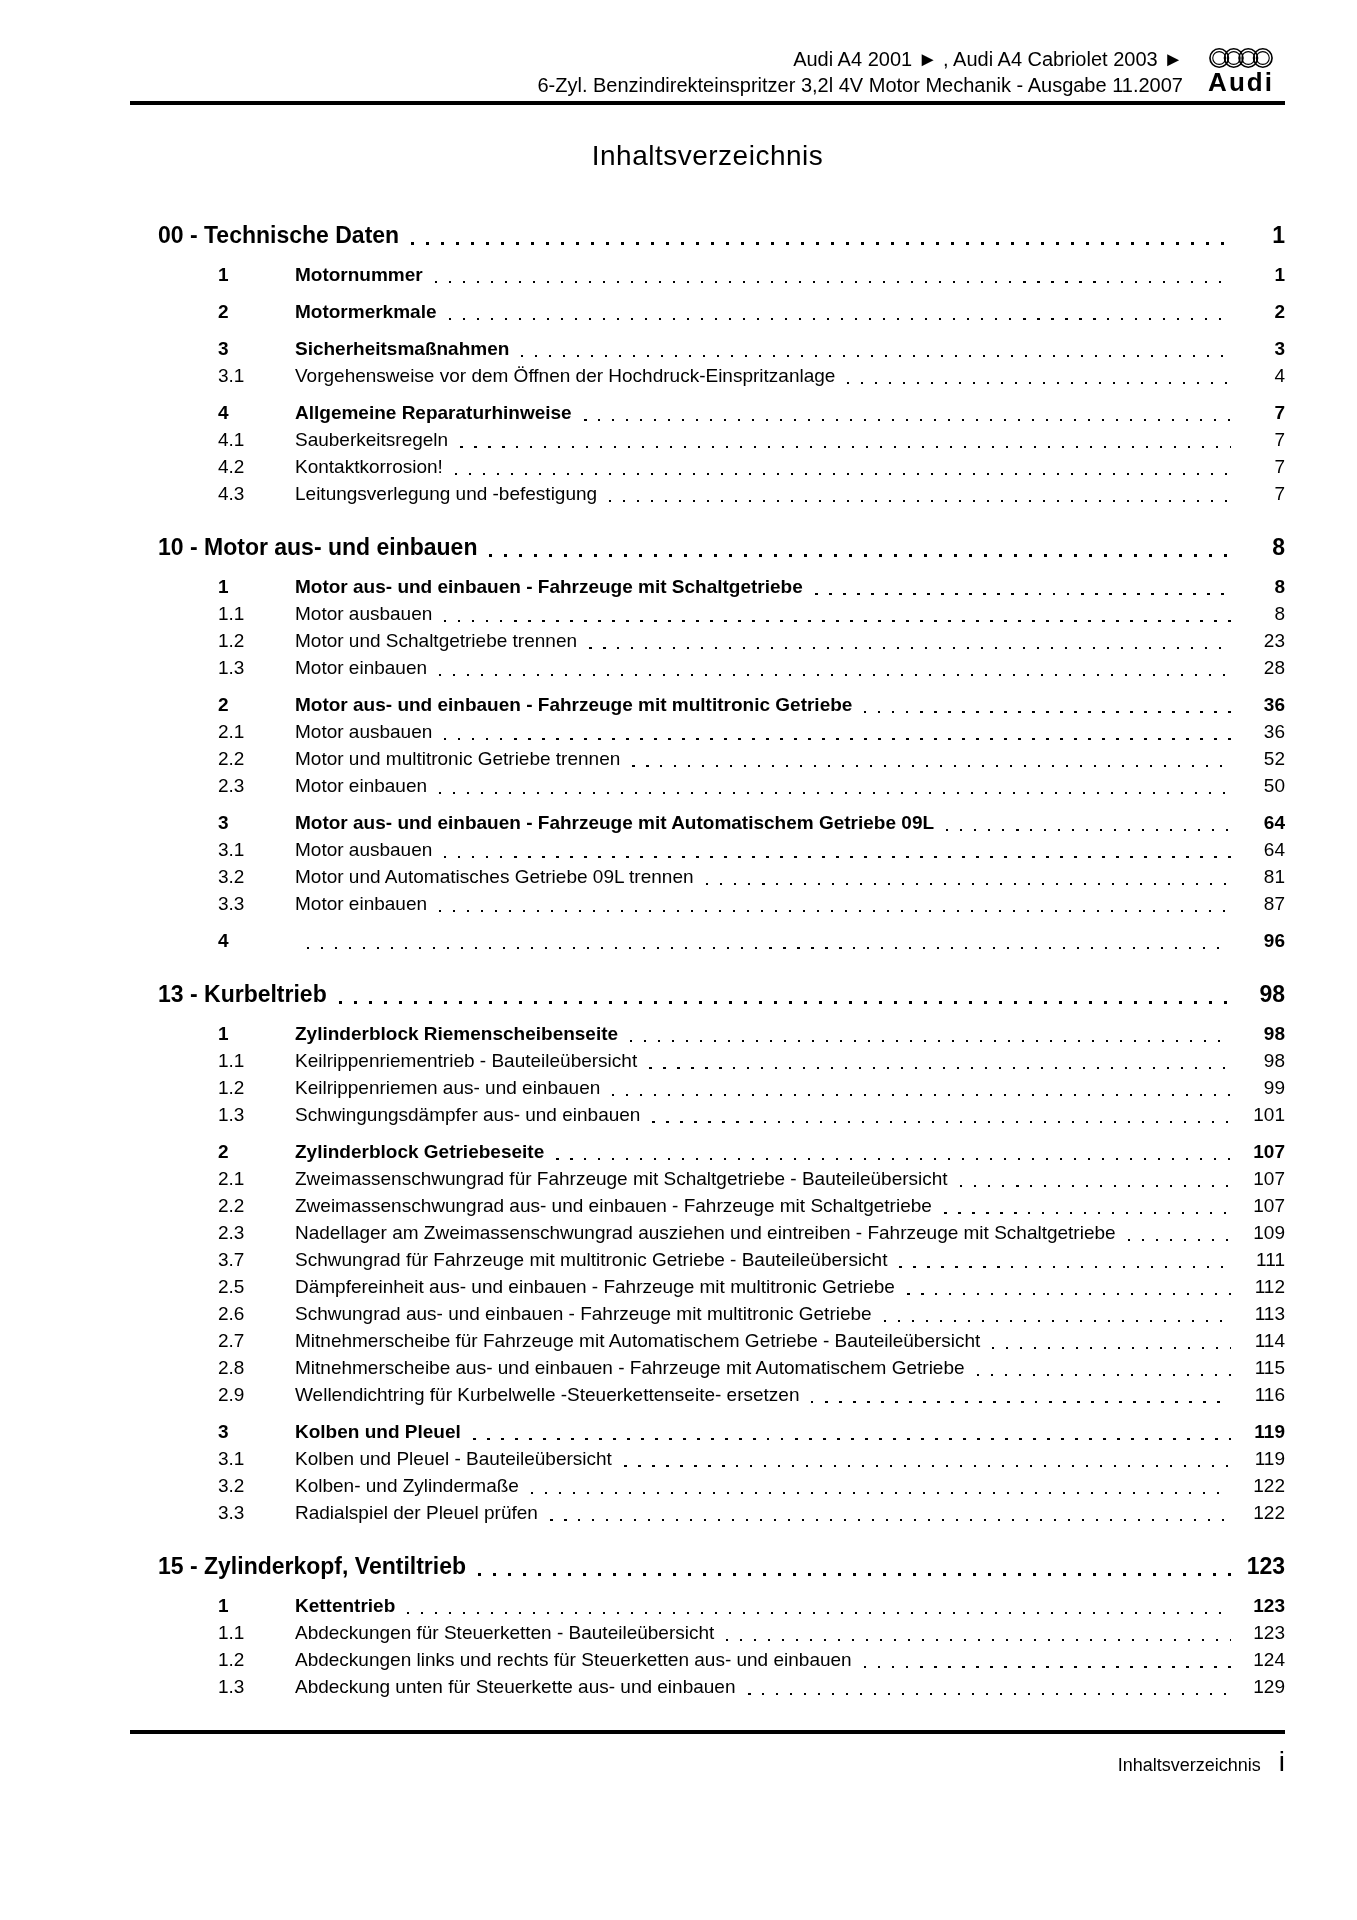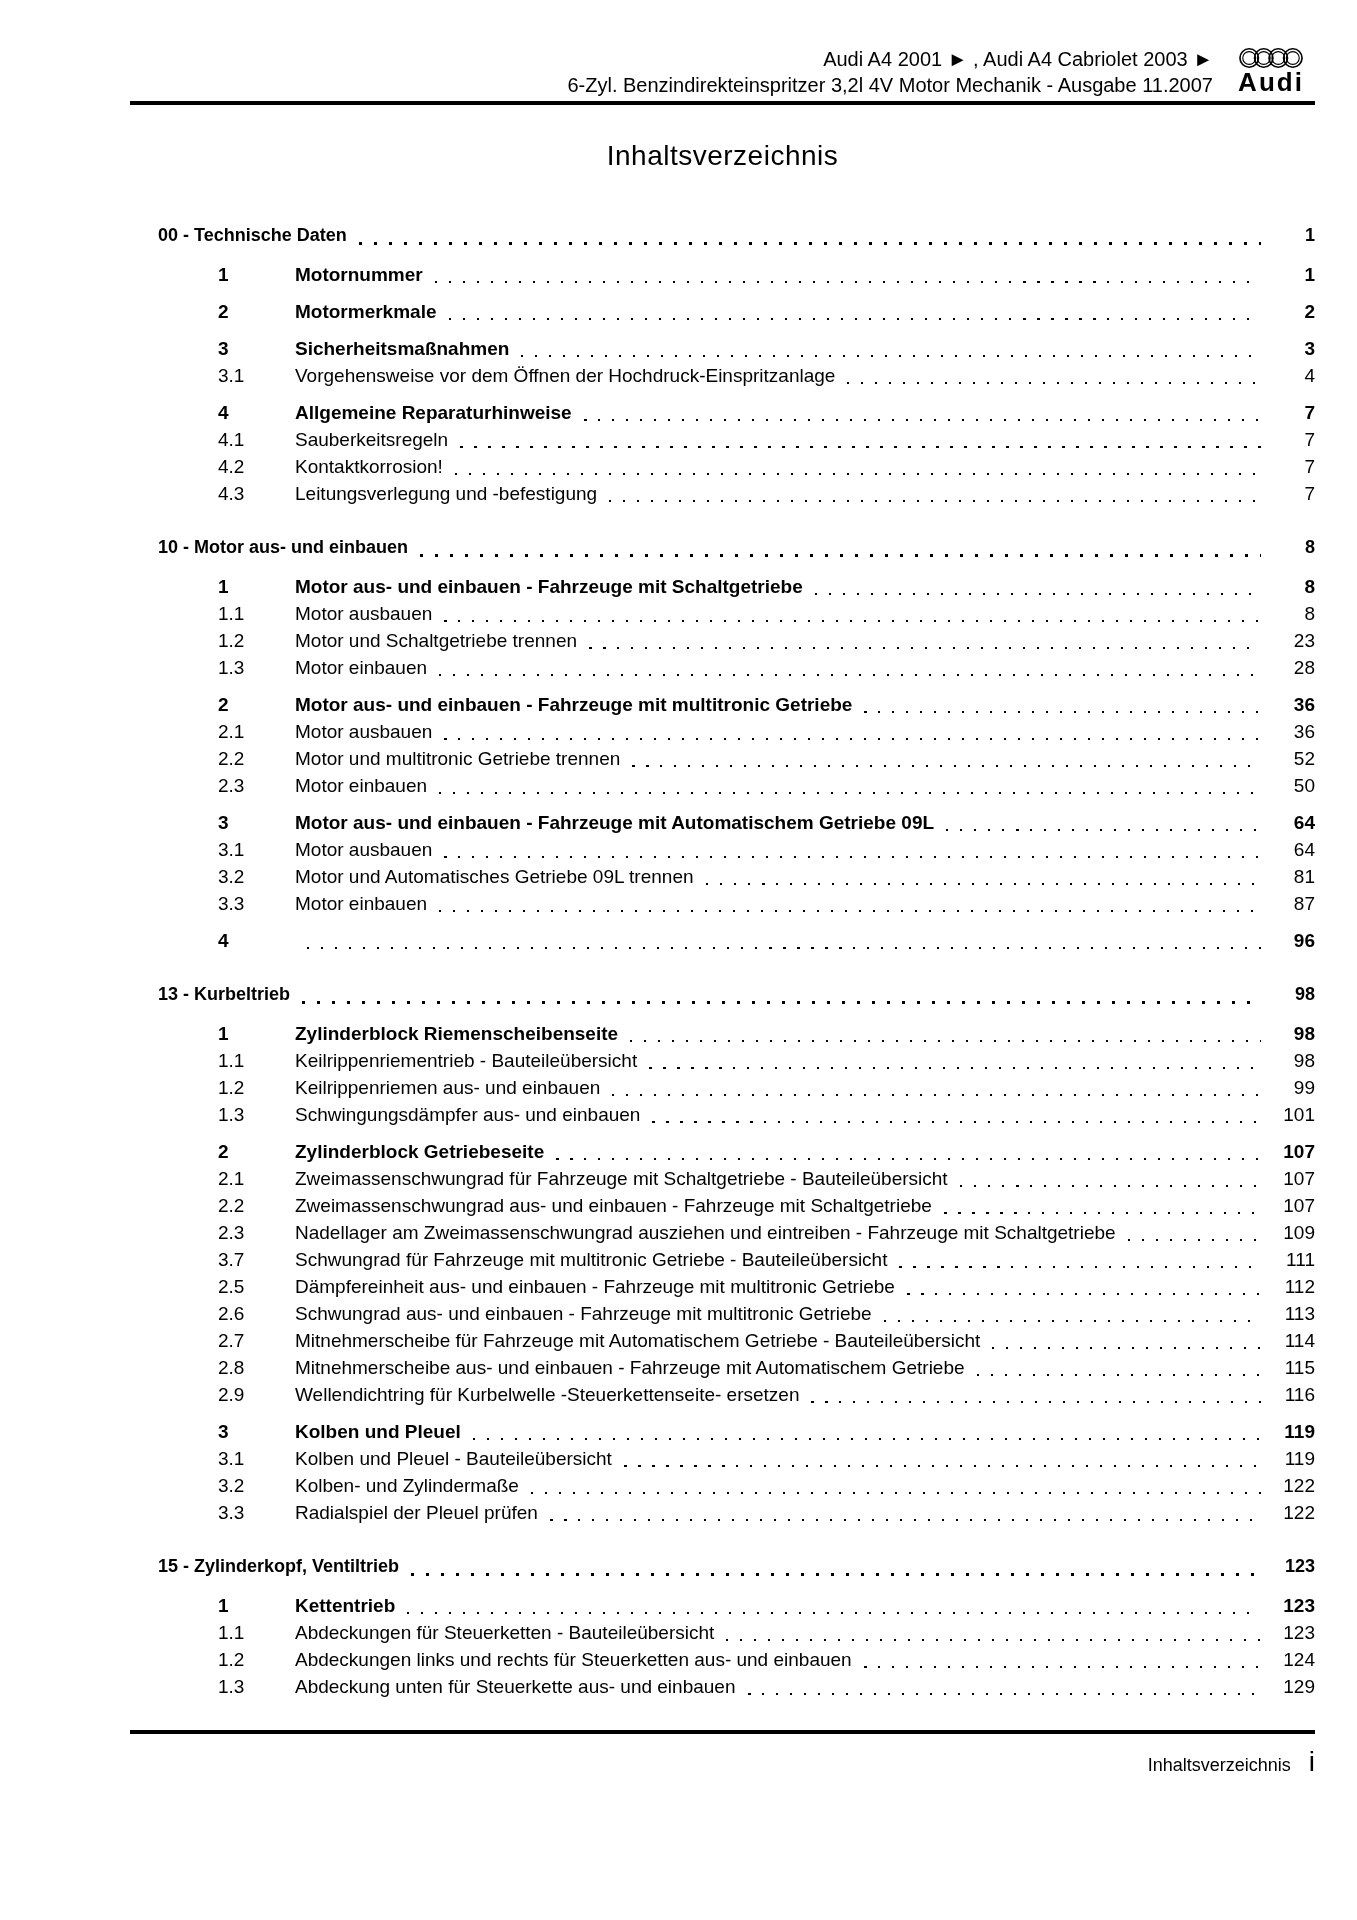--- a/index.html
+++ b/index.html
@@ -1,38 +1,38 @@
 <!DOCTYPE html>
 <html><head>
 <meta charset="utf-8">
 <style>
   html,body { margin:0; padding:0; }
   body {
     width:1357px; height:1920px; background:#ffffff; color:#000;
     font-family:"Liberation Sans", sans-serif;
     overflow:hidden; position:relative;
   }
-  .page { box-sizing:border-box; padding:46px 42px 0 130px; }
+  .page { box-sizing:border-box; padding:46px 72px 0 130px; }
 
   
   .header { display:flex; justify-content:flex-end; align-items:flex-start; }
   .header-text { text-align:right; font-size:20px; line-height:26px; white-space:nowrap; }
   .header-brand { margin-left:14px; width:88px; display:flex; flex-direction:column; align-items:center; }
   .rings { width:66px; height:24px; }
   .brand-word { font-weight:bold; font-size:26px; letter-spacing:2px; line-height:24px; }
   .rule { height:4px; background:#000; margin-top:3px; }
 
   
   .doc-title { text-align:center; font-size:28px; line-height:34px; margin-top:34px; letter-spacing:0.5px; }
 
   
   .toc { margin-top:46px; }
   .toc-heading {
     display:flex; align-items:baseline;
-    font-weight:bold; font-size:18px; line-height:32px;
+    font-weight:bold; font-size:23px; line-height:32px;
     margin:24px 0 4px 28px;
   }
   .toc-row { display:flex; font-size:19px; line-height:27px; margin-left:88px; }
   .toc-row.l1 { font-weight:bold; margin-top:10px; }
   .toc-num { flex:0 0 77px; }
   .toc-title { flex:0 1 auto; }
   .leader {
     flex:1 1 30px; align-self:flex-end;
     height:2.5px; margin:0 10px 5px 12px;
     background:repeating-linear-gradient(90deg,#000 0 2.5px,transparent 2.5px 14px);

